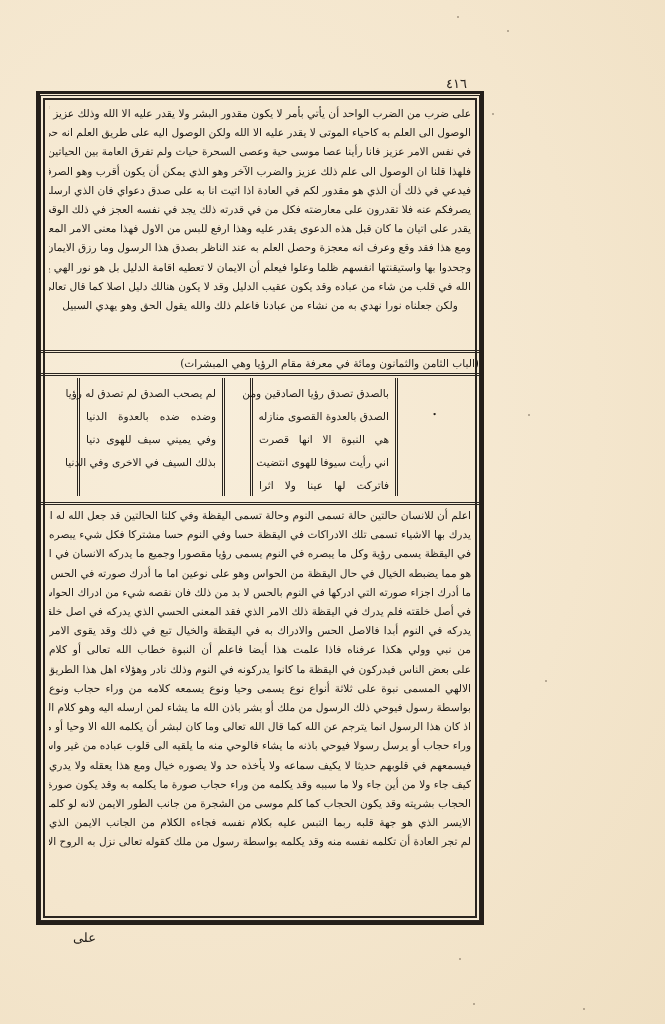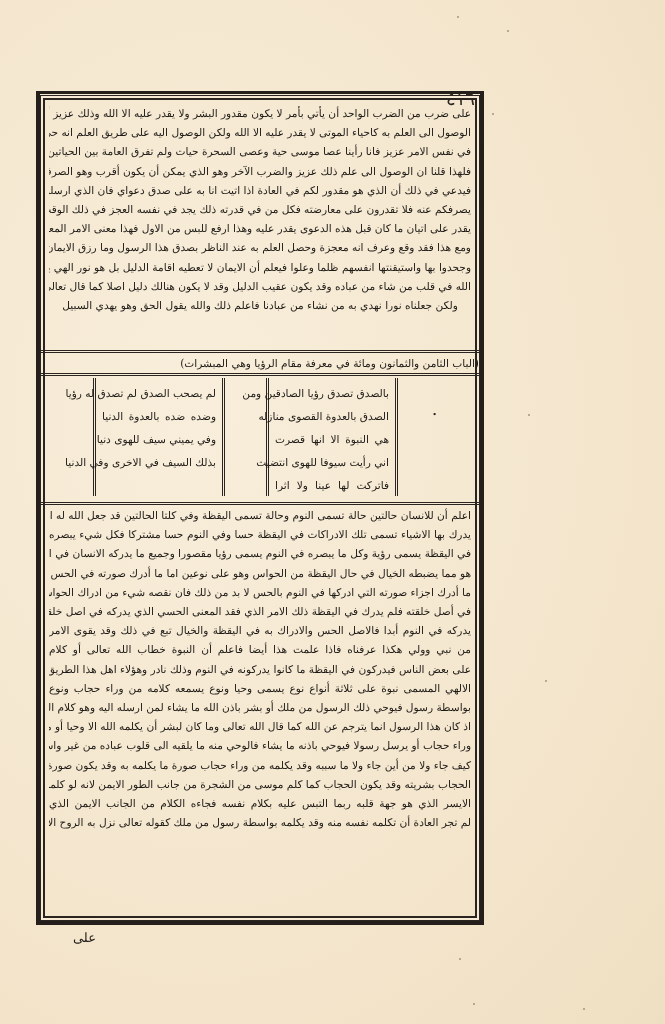--- a/index.html
+++ b/index.html
@@ -5,22 +5,22 @@
   html, body { margin:0; padding:0; }
   body {
     width:665px; height:1024px; overflow:hidden;
     background:#f6ead4;
     background-image: radial-gradient(ellipse at 30% 40%, #f8eedb 0%, #f4e6cd 60%, #efdfc2 100%);
     font-family:"DejaVu Serif", serif;
     color:#1e1a16;
     position:relative;
   }
   .page-number {
-    position:absolute; left:446px; top:88px;
-    font-size:18px; letter-spacing:1px; color:#2a2520;
+    position:absolute; left:446px; top:76px;
+    font-size:13px; letter-spacing:1px; color:#2a2520;
     direction:rtl;
   }
   .frame {
     position:absolute; left:40px; top:95px; width:440px; height:826px;
     border:1px solid #2a2520;
     box-shadow: inset 0 0 0 2px #f6ead4, inset 0 0 0 4px #2a2520;
     padding:0;
     box-sizing:border-box;
   }
   .frame::before {
@@ -43,21 +43,21 @@
   .chapter-title {
     position:absolute; top:248px; left:-6px; right:-6px; height:20px;
     border-top:3px double #2a2520; border-bottom:3px double #2a2520;
     font-size:10.6px; line-height:20px;
   }
   .poem {
     position:absolute; top:276px; left:-6px; right:-6px; height:124px;
     border-bottom:3px double #2a2520;
   }
   .poem-col {
-    position:absolute; top:0; height:118px; width:132px;
+    position:absolute; top:0; height:118px; width:148px;
     border-left:3px double #2a2520; border-right:3px double #2a2520;
     padding:4px 6px; box-sizing:border-box;
     font-size:10.6px; line-height:23px;
   }
   .poem-col p { margin:0; white-space:nowrap; text-align:justify; text-align-last:justify; }
   .poem-col.right { right:81px; }
   .poem-col.left { right:254px; }
   .poem-dot { position:absolute; right:42px; top:32px; font-size:8px; }
   .bottom-prose { position:absolute; top:404px; left:0; right:0; }
   .catchword {
@@ -113,20 +113,21 @@
       <p>هو مما يضبطه الخيال في حال اليقظة من الحواس وهو على نوعين اما ما أدرك صورته في الحس واما</p>
       <p>ما أدرك اجزاء صورته التي ادركها في النوم بالحس لا بد من ذلك فان نقصه شيء من ادراك الحواس</p>
       <p>في أصل خلقته فلم يدرك في اليقظة ذلك الامر الذي فقد المعنى الحسي الذي يدركه في اصل خلقته فلا</p>
       <p>يدركه في النوم أبدا فالاصل الحس والادراك به في اليقظة والخيال تبع في ذلك وقد يقوى الامر</p>
       <p>من نبي وولي هكذا عرفناه فاذا علمت هذا أيضا فاعلم أن النبوة خطاب الله تعالى أو كلام</p>
       <p>على بعض الناس فيدركون في اليقظة ما كانوا يدركونه في النوم وذلك نادر وهؤلاء اهل هذا الطريق</p>
       <p>الالهي المسمى نبوة على ثلاثة أنواع  نوع يسمى وحيا  ونوع يسمعه كلامه من وراء حجاب ونوع</p>
       <p>بواسطة رسول فيوحي ذلك الرسول من ملك أو بشر باذن الله ما يشاء لمن ارسله اليه وهو كلام الله</p>
       <p>اذ كان هذا الرسول انما يترجم عن الله كما قال الله تعالى وما كان لبشر أن يكلمه الله الا وحيا أو من</p>
       <p>وراء حجاب أو يرسل رسولا فيوحي باذنه ما يشاء فالوحي منه ما يلقيه الى قلوب عباده من غير واسطة</p>
+      <p>فيسمعهم في قلوبهم حديثا لا يكيف سماعه ولا يأخذه حد ولا يصوره خيال ومع هذا يعقله ولا يدري</p>
       <p>كيف جاء ولا من أين جاء ولا ما سببه وقد يكلمه من وراء حجاب صورة ما يكلمه به وقد يكون صورة</p>
       <p>الحجاب بشريته وقد يكون الحجاب كما كلم موسى من الشجرة من جانب الطور الايمن  لانه لو كلمه من</p>
       <p>الايسر الذي هو جهة قلبه ربما التبس عليه بكلام نفسه فجاءه الكلام من الجانب الايمن الذي</p>
       <p>لم تجر العادة أن تكلمه نفسه منه وقد يكلمه بواسطة رسول من ملك كقوله تعالى  نزل به الروح الامين</p>
     </div>
 
   </div>
 </div>
 
 <div class="catchword">على</div>

